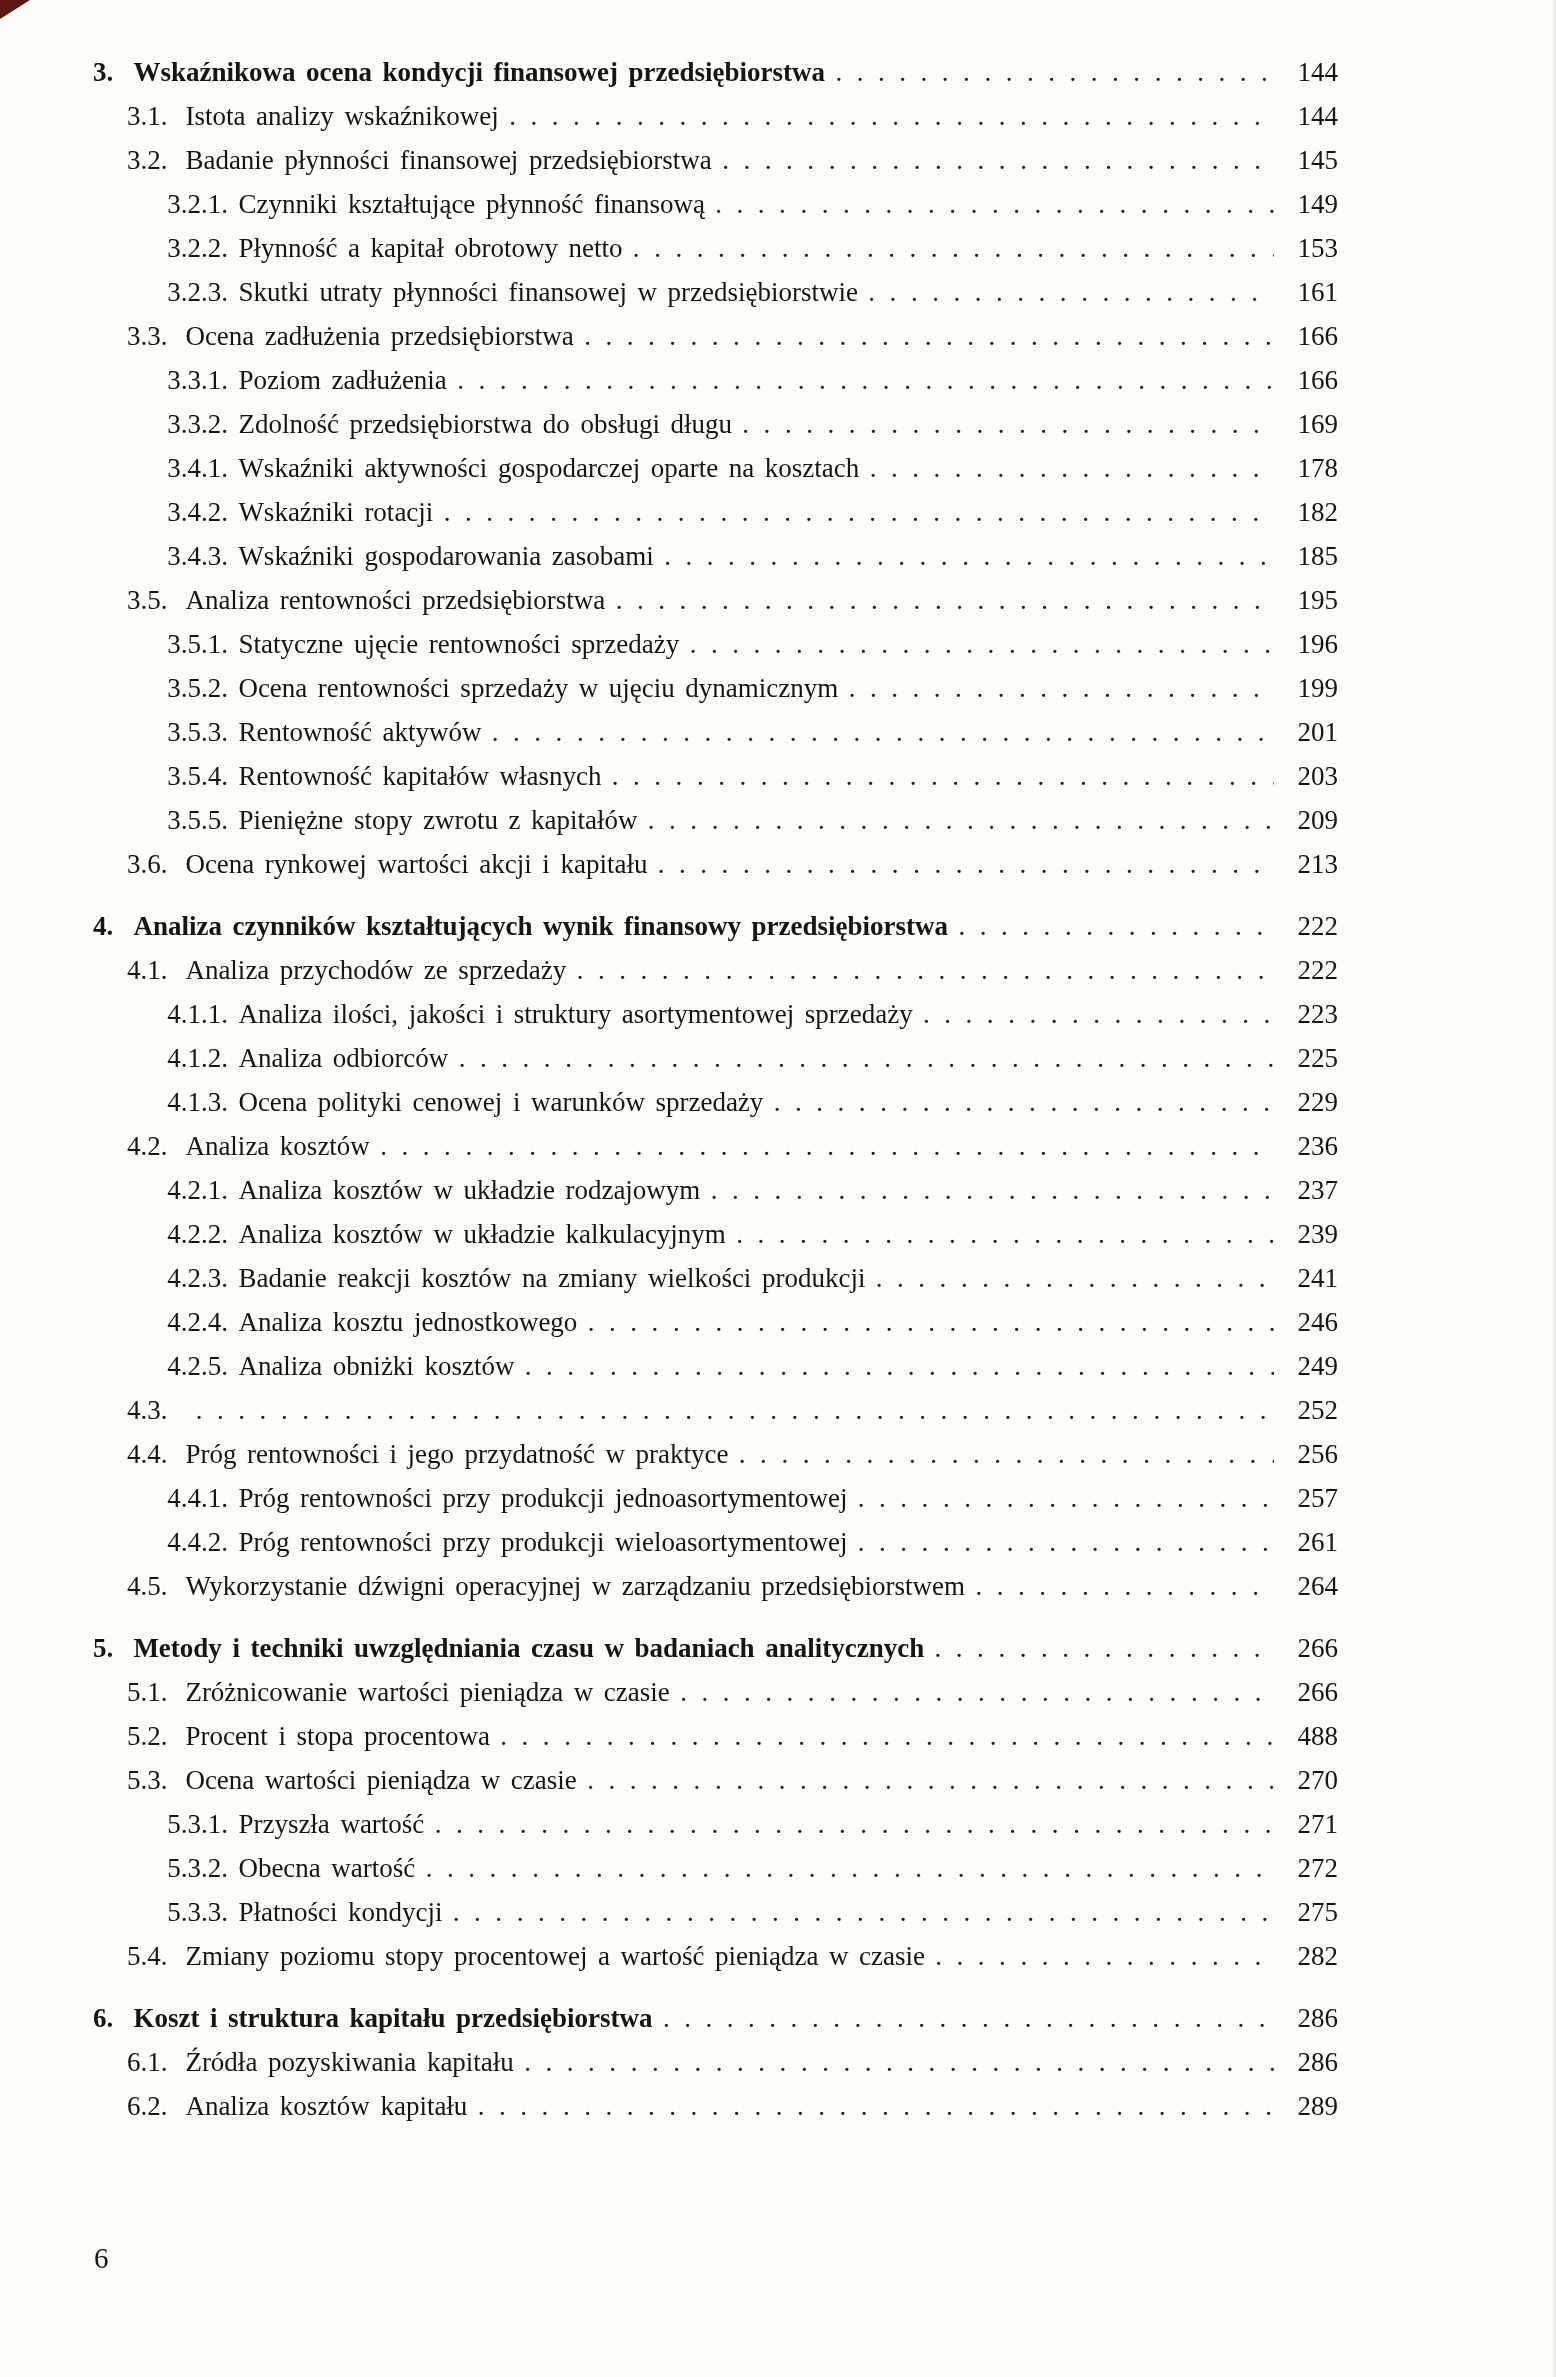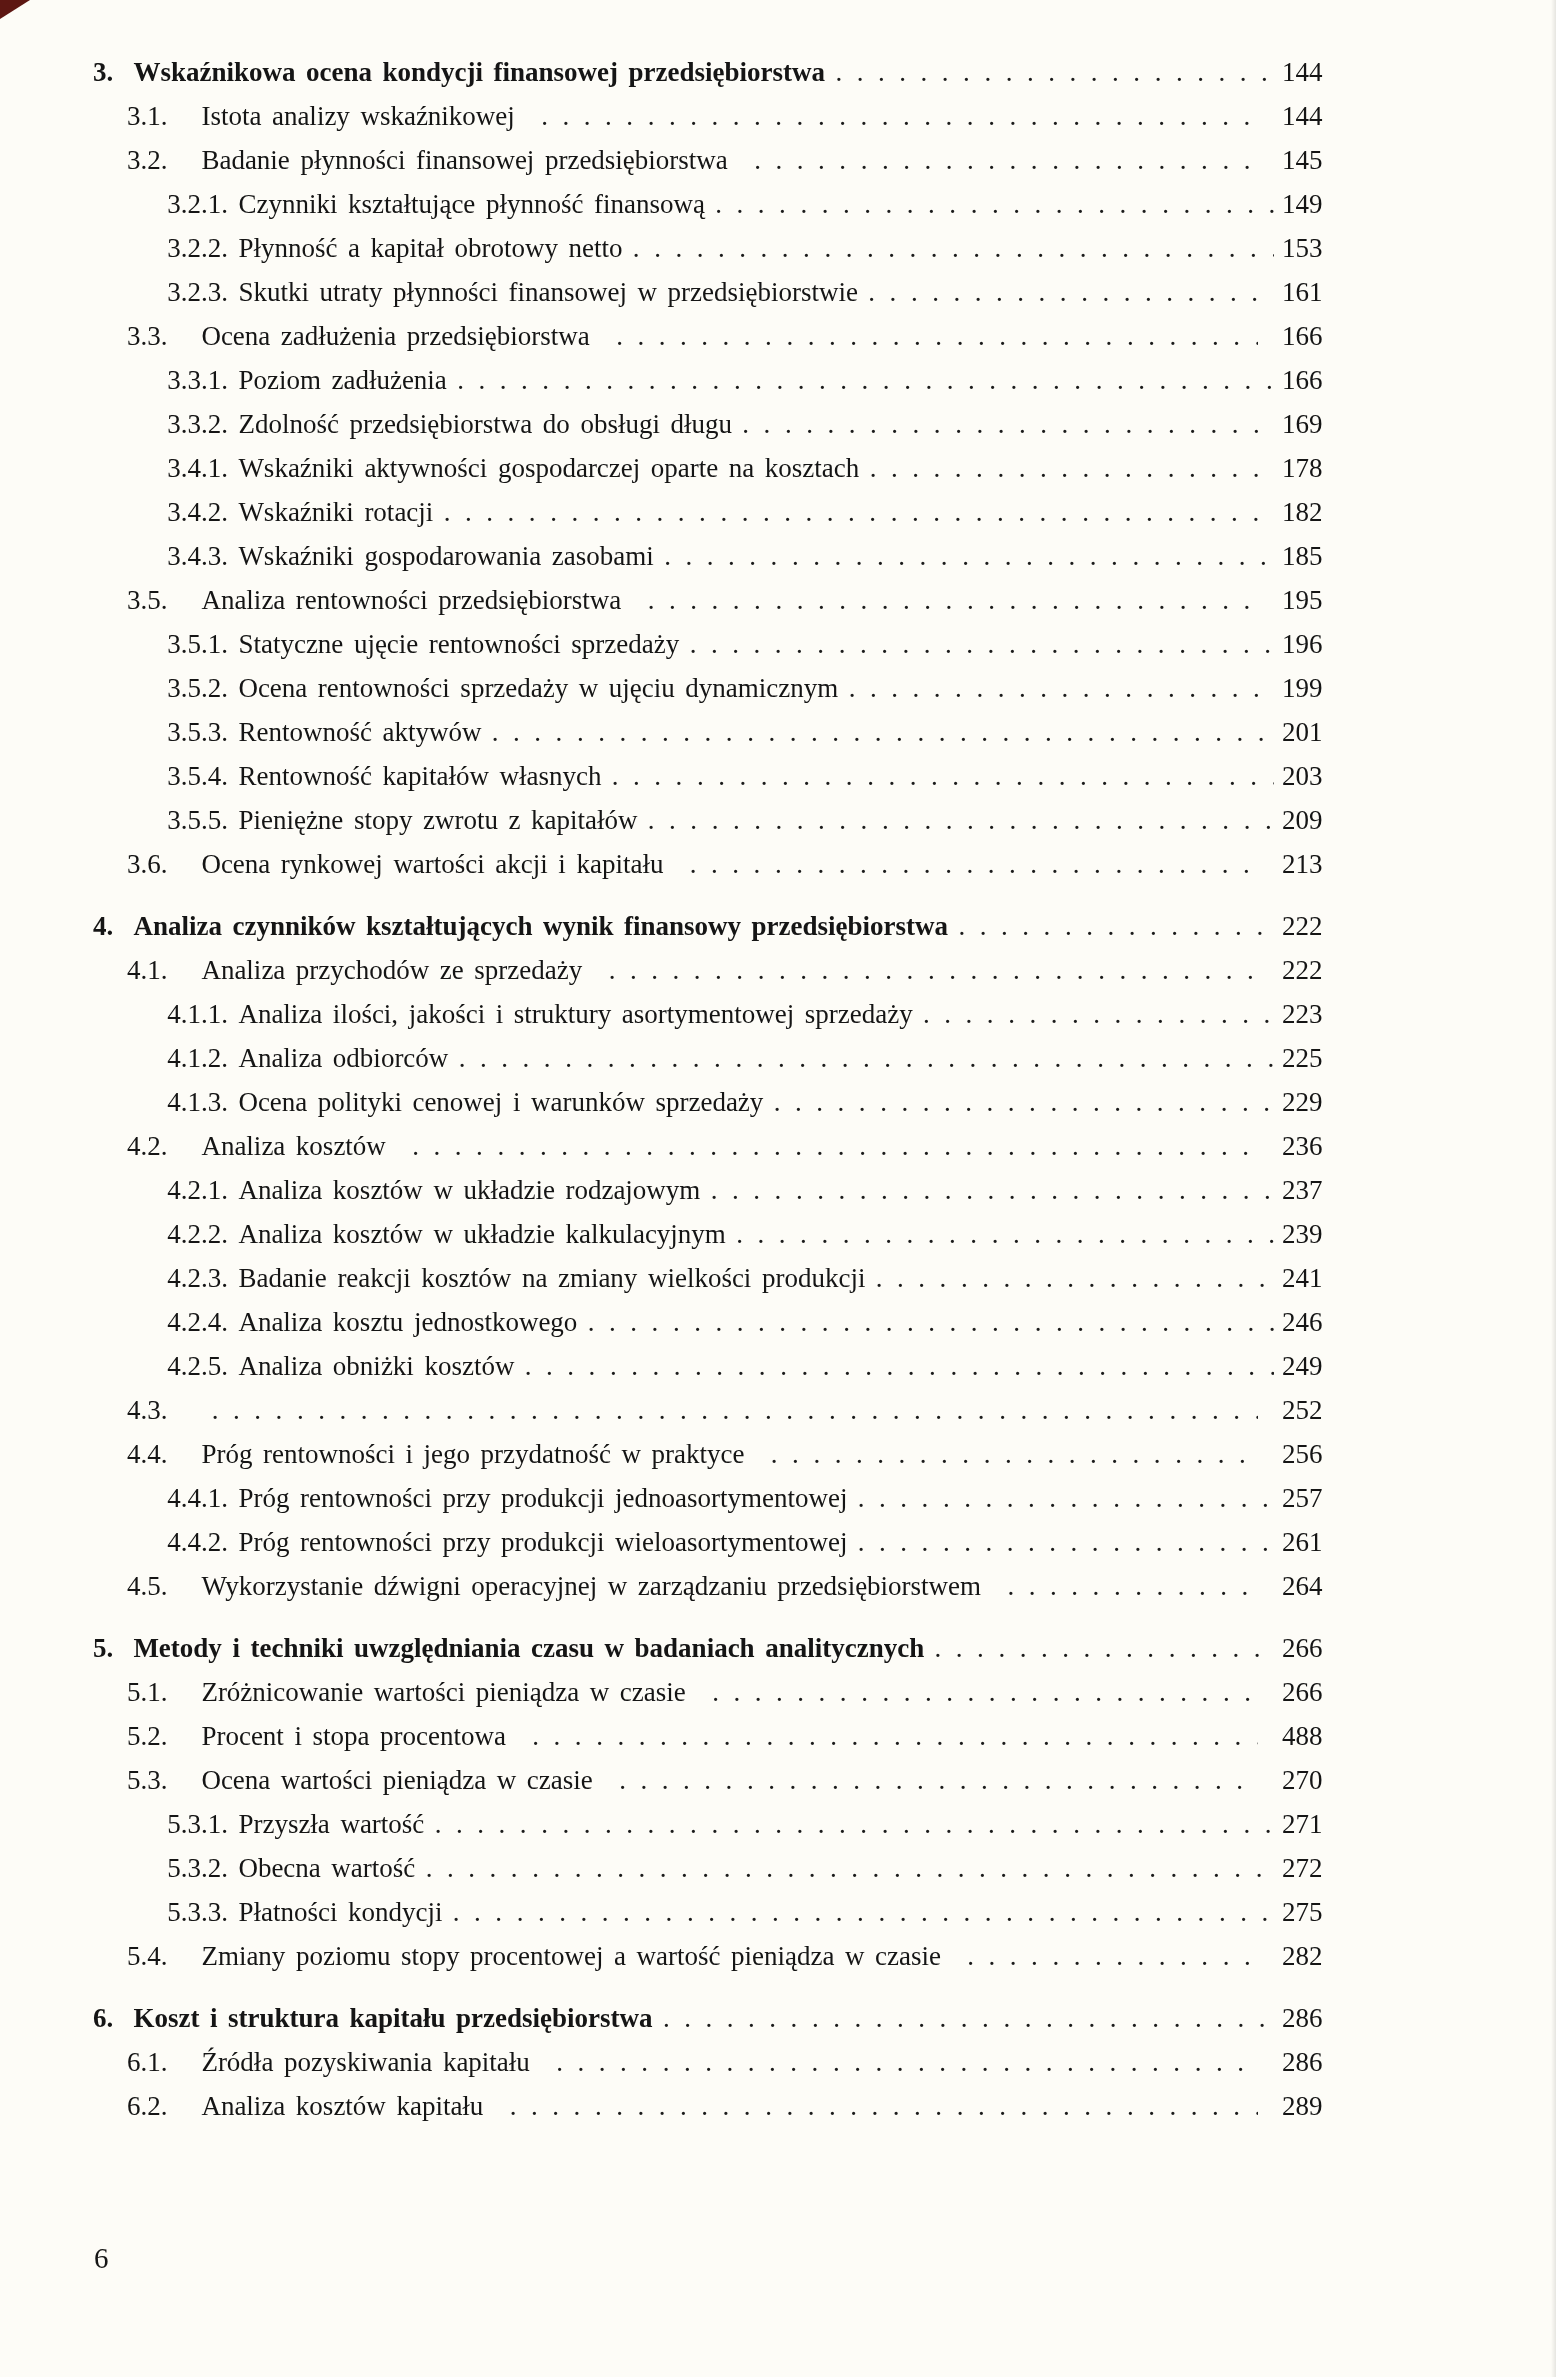--- a/index.html
+++ b/index.html
@@ -29,21 +29,21 @@
     top: 50px;
     width: 1245px;
   }
   .toc-row {
     display: flex;
     align-items: baseline;
     font-size: 27px;
     line-height: 44px;
     word-spacing: 0.14em;
   }
-  .toc-row.level-2 { padding-left: 34px; gap: 16px; }
+  .toc-row.level-2 { padding-left: 34px; }
   .toc-row.level-3 { padding-left: 68px; }
   .toc-row.level-1:not(:first-child) { margin-top: 18px; }
   .toc-row.level-1 .num,
   .toc-row.level-1 .title { font-weight: bold; }
   .num { flex: none; margin-right: 10.4px; }
   .level-1 .num { min-width: 30px; }
   .level-2 .num { min-width: 48px; }
   .level-3 .num { min-width: 67px; text-align: right; }
   .title { flex: 0 0 auto; }
   .leader {
@@ -51,21 +51,21 @@
     min-width: 0;
     overflow: hidden;
     white-space: nowrap;
     margin: 0 7.8px 0 10.4px;
     letter-spacing: 2px;
     color: #1a1a1a;
   }
   .leader::after {
     content: ". . . . . . . . . . . . . . . . . . . . . . . . . . . . . . . . . . . . . . . . . . . . . . . . . . . . . . . . . . . . . . . . . . . . . . . . . . . . . . . .";
   }
-  .pg { flex: none; min-width: 56px; text-align: left; }
+  .pg { flex: none; min-width: 56px; text-align: right; }
   .footer-num {
     position: absolute;
     left: 94px;
     top: 2242px;
     font-size: 29px;
   }
 </style>
 </head>
 <body>
 

